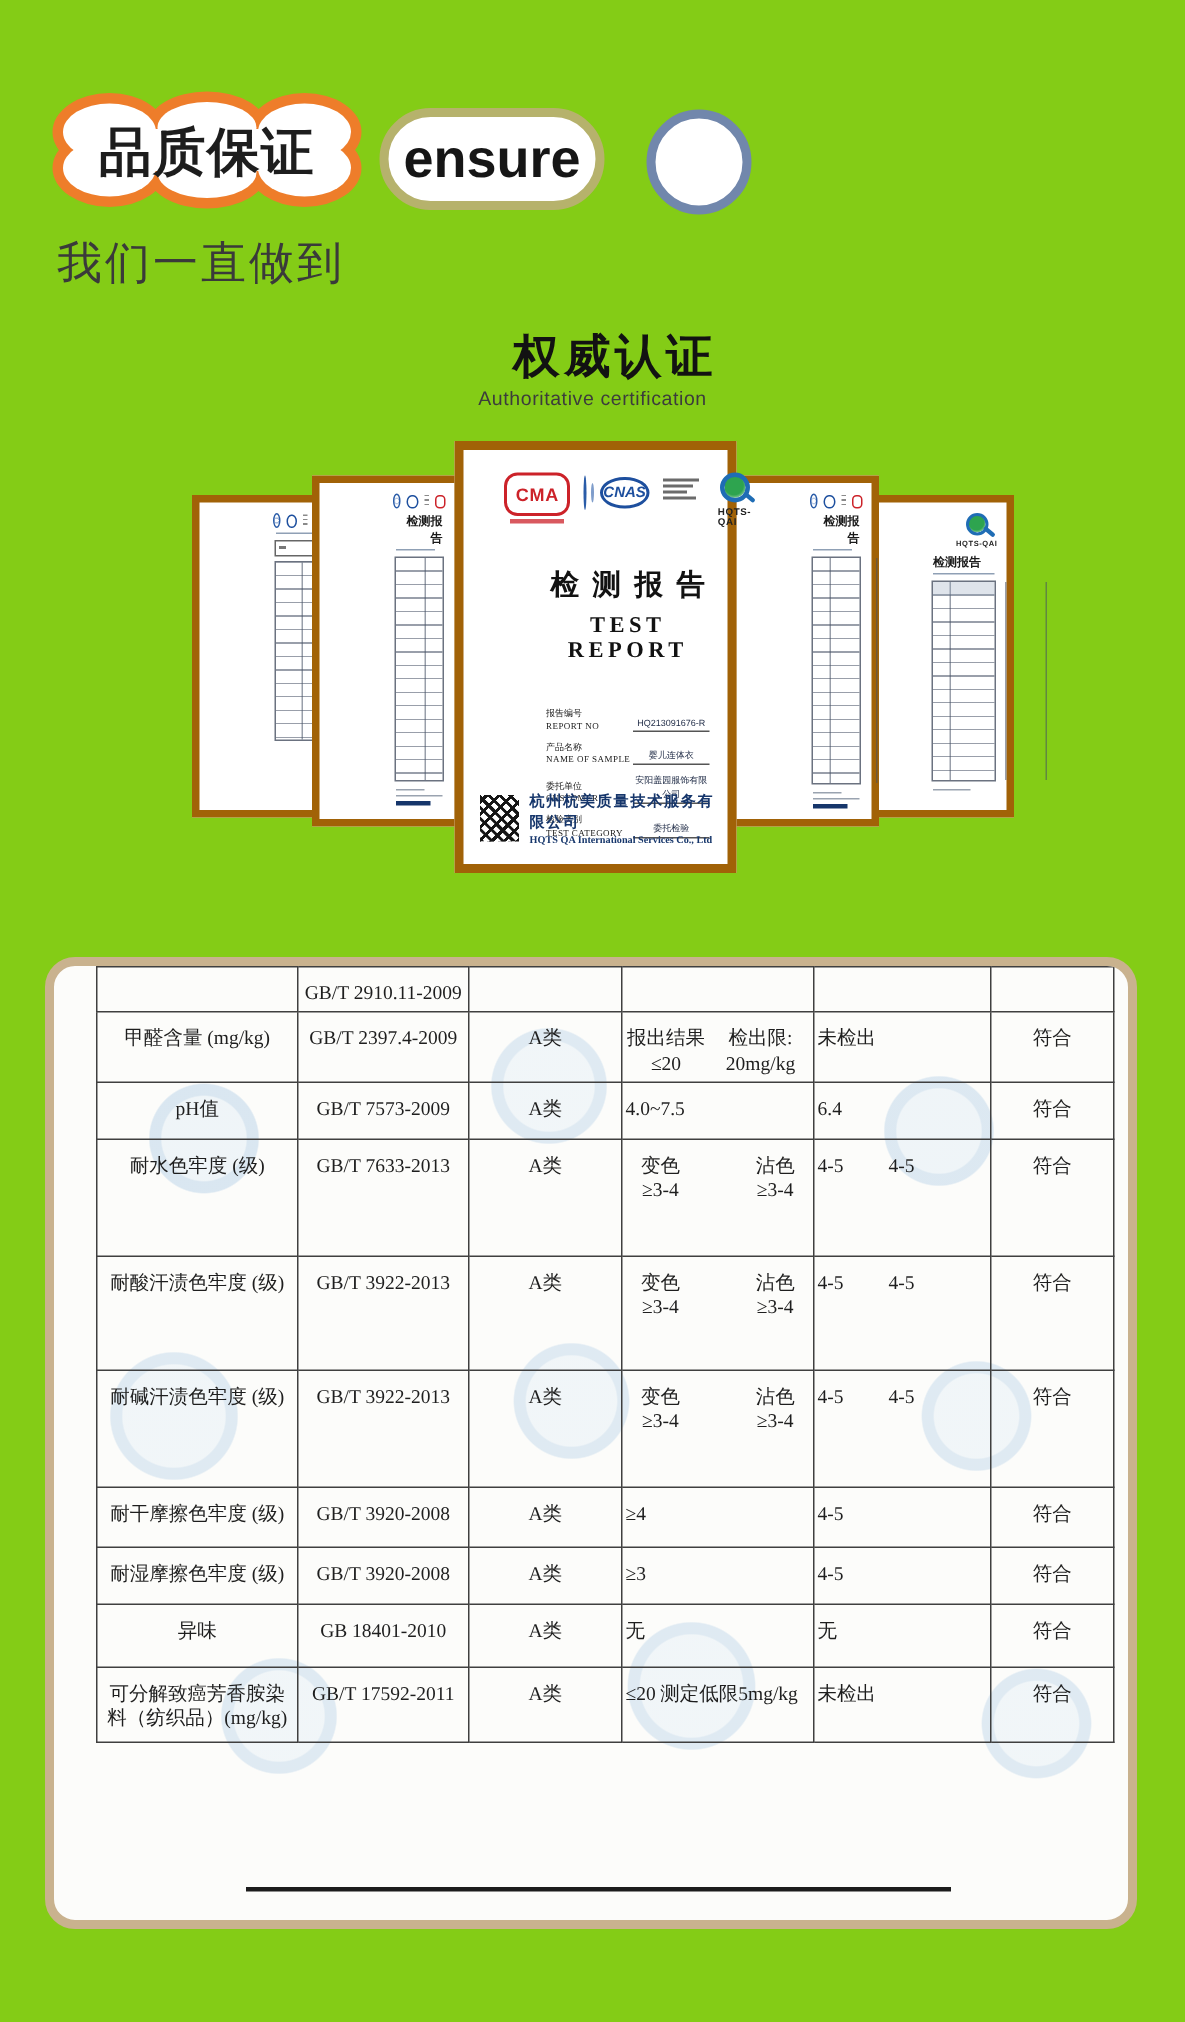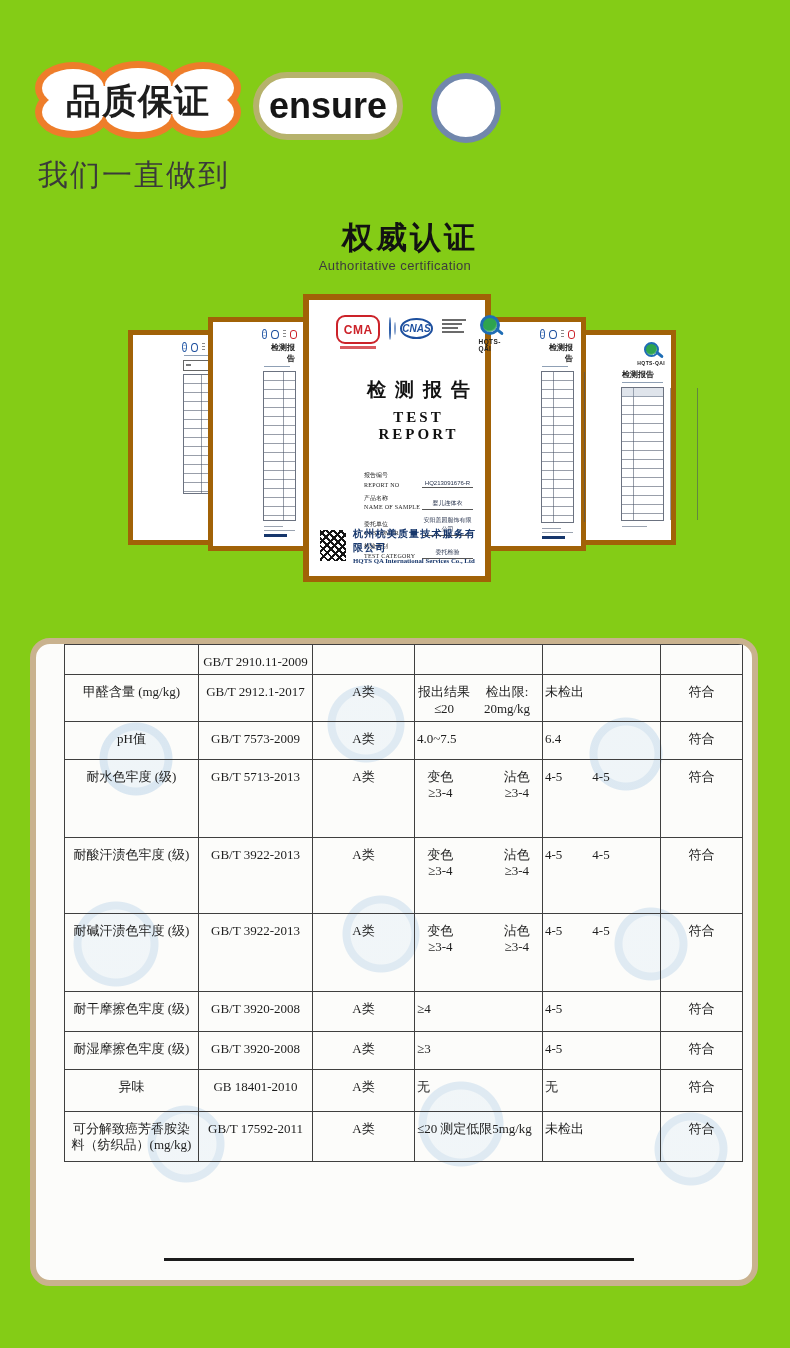--- a/index.html
+++ b/index.html
@@ -303,21 +303,21 @@
             <td>
               <div class="lines"></div>
             </td>
             <td>
               <div class="lines"></div>
             </td>
             <td></td>
           </tr>
           <tr style="height: 44px;">
             <td>甲醛含量 (mg/kg)</td>
-            <td>GB/T 2912.1-2017</td>
+            <td>GB/T 2397.4-2009</td>
             <td>A类</td>
             <td>
               <div class="lines">
                 <div>报出结果 ≤20</div>
                 <div>检出限: 20mg/kg</div>
               </div>
             </td>
             <td>
               <div class="lines">
                 <div>未检出</div>
@@ -336,21 +336,21 @@
             </td>
             <td>
               <div class="lines">
                 <div>6.4</div>
               </div>
             </td>
             <td>符合</td>
           </tr>
           <tr class="spread" style="height: 78px;">
             <td>耐水色牢度 (级)</td>
-            <td>GB/T 5713-2013</td>
+            <td>GB/T 7633-2013</td>
             <td>A类</td>
             <td>
               <div class="lines">
                 <div>变色 ≥3-4</div>
                 <div>沾色 ≥3-4</div>
               </div>
             </td>
             <td>
               <div class="lines">
                 <div>4-5</div>

